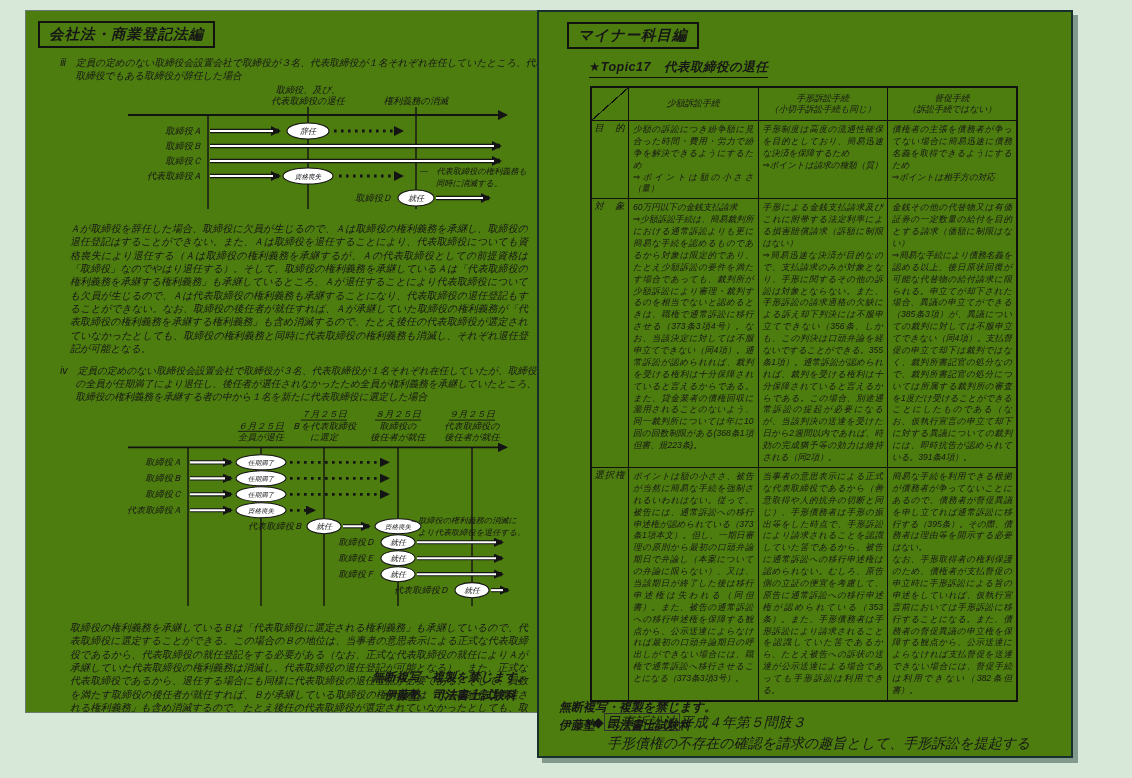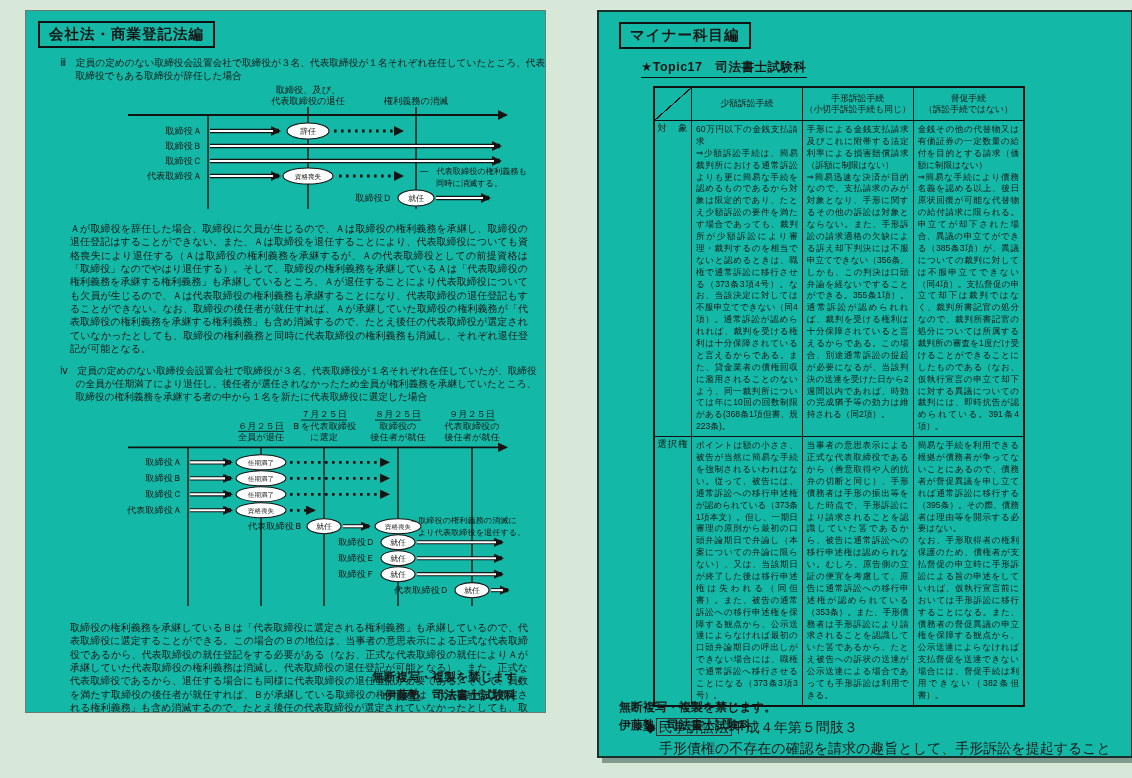--- a/index.html
+++ b/index.html
@@ -2,24 +2,24 @@
 <html><head>
 <meta charset="utf-8">
 <style>
   html,body{margin:0;padding:0;}
   body{
     width:1132px;height:778px;position:relative;overflow:hidden;
     background:#d7e8d9;
     font-family:"Liberation Sans","DejaVu Sans",sans-serif;
     color:#161616;
   }
-  .page{position:absolute;background:#14b8a6;overflow:hidden;box-sizing:border-box;}
+  .page{position:absolute;background:#4d7c0f;overflow:hidden;box-sizing:border-box;font-style:italic;}
   .page-left{left:25px;top:10px;width:521px;height:703px;border:1px solid #6d7a72;padding:10px 12px;}
-  .page-right{left:597px;top:10px;width:536px;height:748px;border:2px solid #17302c;
-    box-shadow:5px 5px 0 rgba(45,75,65,.5);padding:10px 20px;}
+  .page-right{left:537px;top:10px;width:536px;height:748px;border:2px solid #17302c;
+    box-shadow:5px 5px 0 rgba(45,75,65,.5);padding:10px 28px;}
   .title-box{display:inline-block;border:2px solid #111;padding:2px 9px;font-weight:bold;font-size:14.5px;letter-spacing:1px;}
   .item{margin:8px 0 2px 22px;width:470px;font-size:9.7px;line-height:1.38;
     padding-left:1.6em;text-indent:-1.6em;}
   .para{margin:13px 0 3px 32px;width:458px;font-size:10px;line-height:1.34;text-align:justify;}
   .tl{display:block;margin-left:20px;}
   svg text{font-family:"Liberation Sans","DejaVu Sans",sans-serif;fill:#141414;}
   .lbl{font-size:9.2px;}
   .evt{font-size:8px;text-anchor:middle;}
   .evs{font-size:6.6px;text-anchor:middle;}
   .hdr{font-size:9.2px;text-anchor:middle;}
@@ -31,21 +31,21 @@
   .sh{stroke:#141414;stroke-width:4.4;}
   .shc{stroke:#ffffff;stroke-width:2.2;}
   .dot{stroke:#141414;stroke-width:3;stroke-dasharray:2.6 4.4;}
   .ev{fill:#fff;stroke:#141414;stroke-width:1.1;}
   .footer{position:absolute;font-size:12px;font-weight:bold;line-height:1.5;}
   .footer-left{right:16px;bottom:8px;text-align:center;}
   .footer-right{left:20px;bottom:22px;text-align:left;}
   
   .topic{display:inline-block;margin:10px 0 8px 22px;font-size:12.5px;font-weight:bold;
     border-bottom:1.6px solid #111;padding-bottom:1px;letter-spacing:.5px;}
-  table.cmp{border-collapse:collapse;margin-left:34px;width:372px;table-layout:fixed;
+  table.cmp{border-collapse:collapse;margin-left:23px;width:428px;table-layout:fixed;
     border:2.4px solid #111;}
   table.cmp th,table.cmp td{border:1.4px solid #111;vertical-align:top;}
   table.cmp thead th{font-size:8.8px;font-weight:normal;text-align:center;vertical-align:middle;
     height:30px;white-space:pre-line;line-height:1.3;}
   th.diag{width:34px;background:
     linear-gradient(to bottom right,transparent 48.8%,#111 48.8%,#111 51.2%,transparent 51.2%);}
   th.rowhead{width:34px;font-size:9.3px;font-weight:normal;text-align:center;vertical-align:middle;
     white-space:pre-line;letter-spacing:1px;}
   td.cell{font-size:8.6px;line-height:1.385;padding:3px 4px;white-space:pre-line;text-align:justify;}
   .qa{margin:10px 0 10px 26px;font-size:14px;line-height:1.5;}
@@ -227,34 +227,43 @@
 
   <div class="footer footer-left">
     <div>無断複写・複製を禁じます。</div>
     <div>伊藤塾　司法書士試験科</div>
   </div>
 </div>
 
 <div class="page page-right">
   <div class="title-box">マイナー科目編</div>
   <br>
-  <div class="topic">★Topic17　司法書士試験科</div>
+  <div class="topic">★Topic17　代表取締役の退任</div>
 
   <table class="cmp">
     <thead>
       <tr>
         <th class="diag"></th>
         <th>少額訴訟手続</th>
         <th>手形訴訟手続
 （小切手訴訟手続も同じ）</th>
         <th>督促手続
 （訴訟手続ではない）</th>
       </tr>
     </thead>
     <tbody>
+      <tr>
+        <th class="rowhead">目　的</th>
+        <td class="cell">少額の訴訟につき紛争額に見合った時間・費用・労力で紛争を解決できるようにするため
+⇒ポイントは額の小ささ（量）</td>
+        <td class="cell">手形制度は高度の流通性確保を目的としており、簡易迅速な決済を保障するため
+⇒ポイントは請求の種類（質）</td>
+        <td class="cell">債権者の主張を債務者が争ってない場合に簡易迅速に債務名義を取得できるようにするため
+⇒ポイントは相手方の対応</td>
+      </tr>
       <tr>
         <th class="rowhead">対　象</th>
         <td class="cell">60万円以下の金銭支払請求
 ⇒少額訴訟手続は、簡易裁判所における通常訴訟よりも更に簡易な手続を認めるものであるから対象は限定的であり、たとえ少額訴訟の要件を満たす場合であっても、裁判所が少額訴訟により審理・裁判するのを相当でないと認めるときは、職権で通常訴訟に移行させる（373条3項4号）。なお、当該決定に対しては不服申立てできない（同4項）。通常訴訟が認められれば、裁判を受ける権利は十分保障されていると言えるからである。また、貸金業者の債権回収に濫用されることのないよう、同一裁判所については年に10回の回数制限がある(368条1項但書、規223条)。</td>
         <td class="cell">手形による金銭支払請求及びこれに附帯する法定利率による損害賠償請求（訴額に制限はない）
 ⇒簡易迅速な決済が目的なので、支払請求のみが対象となり、手形に関するその他の訴訟は対象とならない。また、手形訴訟の請求適格の欠缺による訴え却下判決には不服申立てできない（356条、しかも、この判決は口頭弁論を経ないですることができる。355条1項）。通常訴訟が認められれば、裁判を受ける権利は十分保障されていると言えるからである。この場合、別途通常訴訟の提起が必要になるが、当該判決の送達を受けた日から2週間以内であれば、時効の完成猶予等の効力は維持される（同2項）。</td>
         <td class="cell">金銭その他の代替物又は有価証券の一定数量の給付を目的とする請求（価額に制限はない）
 ⇒簡易な手続により債務名義を認める以上、後日原状回復が可能な代替物の給付請求に限られる。申立てが却下された場合、異議の申立てができる（385条3項）が、異議についての裁判に対しては不服申立てできない（同4項）。支払督促の申立て却下は裁判ではなく、裁判所書記官の処分なので、裁判所書記官の処分については所属する裁判所の審査を1度だけ受けることができることにしたものである（なお、仮執行宣言の申立て却下に対する異議についての裁判には、即時抗告が認められている。391条4項）。</td>
       </tr>
       <tr>

